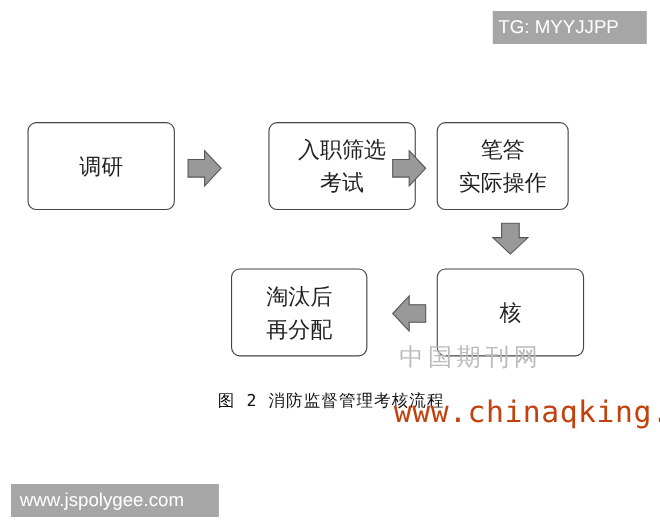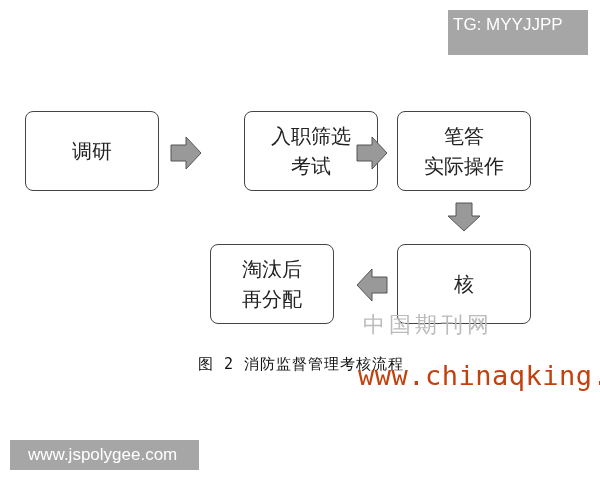--- a/index.html
+++ b/index.html
@@ -1,20 +1,20 @@
 <!DOCTYPE html>
 <html><head>
 <meta charset="utf-8">
 <style>
   html, body { margin:0; padding:0; }
   body { width:600px; height:480px; background:#ffffff; position:relative; overflow:hidden;
          font-family:"DejaVu Sans", sans-serif; }
   .badge { position:absolute; background:#a6a6a6; color:#ffffff; font-family:"Liberation Sans", sans-serif; }
-  .badge-top { left:448px; top:10px; width:140px; height:45px; line-height:30px; font-size:17px; padding-left:5px; box-sizing:border-box; }
-  .badge-bottom { left:10px; top:440px; width:189px; height:30px; line-height:30px; font-size:17px; padding-left:18px; box-sizing:border-box; }
+  .badge-top { left:448px; top:10px; width:140px; height:30px; line-height:30px; font-size:17px; padding-left:5px; box-sizing:border-box; }
+  .badge-bottom { left:10px; top:440px; width:189px; height:30px; line-height:30px; font-size:17px; padding-left:8px; box-sizing:border-box; }
   .box { position:absolute; border:1.5px solid #444; border-radius:8px; background:#fff; box-sizing:border-box;
          display:flex; flex-direction:column; align-items:center; justify-content:center; color:#222; font-size:20px; line-height:30px; }
   .box span { display:block; text-align:center; }
   .arrow { position:absolute; }
   .caption { position:absolute; left:170px; top:355px; font-size:15px; color:#111; letter-spacing:1px; font-family:"DejaVu Sans Mono", monospace;margin-left:28px; }
   .wm-cn { position:absolute; left:363px; top:310px; font-size:22px; color:#bbbbbb; letter-spacing:4px; font-family:Liberation Mono, monospace; }
   .wm-url { position:absolute; left:358px; top:360px; font-size:27px; color:#c2410c; font-family:"DejaVu Sans Mono", monospace; letter-spacing:0.5px; }
 </style>
 </head>
 <body>
@@ -31,21 +31,21 @@
 
 <div class="box" style="left:210px;top:111px;width:134px;height:80px;margin-left:34px;">
   <span>入职筛选</span>
   <span>考试</span>
 </div>
 
 <svg class="arrow" style="left:356px;top:136px;" width="32" height="34" viewBox="0 0 32 34">
   <polygon points="1,9 16,9 16,1 31,17 16,33 16,25 1,25" fill="#999999" stroke="#555555" stroke-width="1"></polygon>
 </svg>
 
-<div class="box" style="left:397px;top:111px;width:134px;height:80px;">
+<div class="box" style="left:397px;top:111px;width:120px;height:80px;">
   <span>笔答</span>
   <span>实际操作</span>
 </div>
 
 <svg class="arrow" style="left:447px;top:202px;" width="34" height="30" viewBox="0 0 34 30">
   <polygon points="9,1 25,1 25,14 33,14 17,29 1,14 9,14" fill="#999999" stroke="#555555" stroke-width="1"></polygon>
 </svg>
 
 <div class="box" style="left:210px;top:244px;width:124px;height:80px;">
   <span>淘汰后</span>

